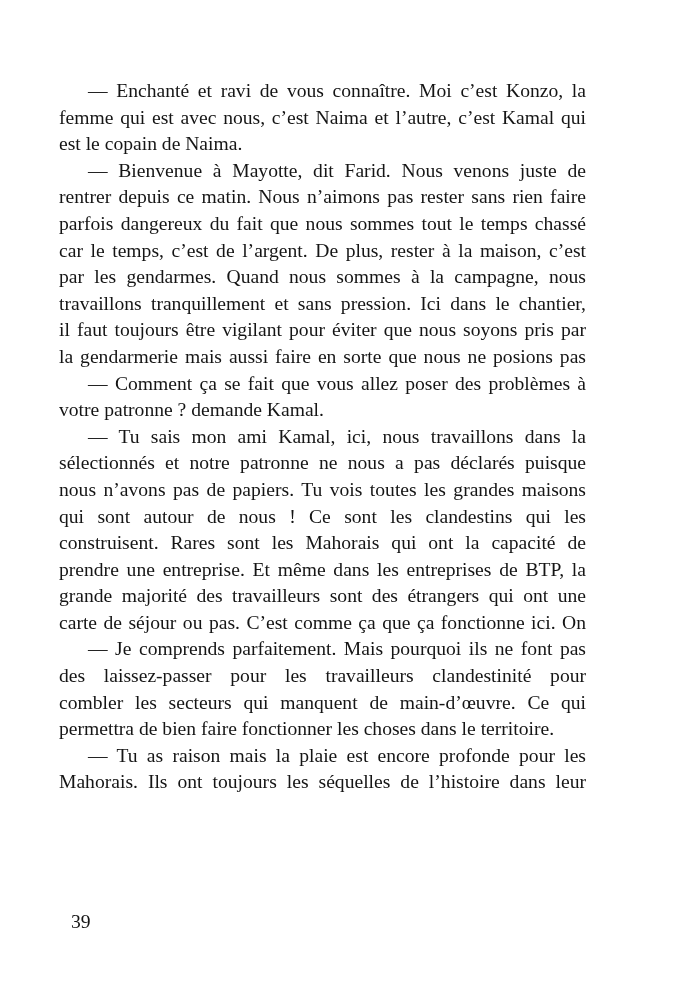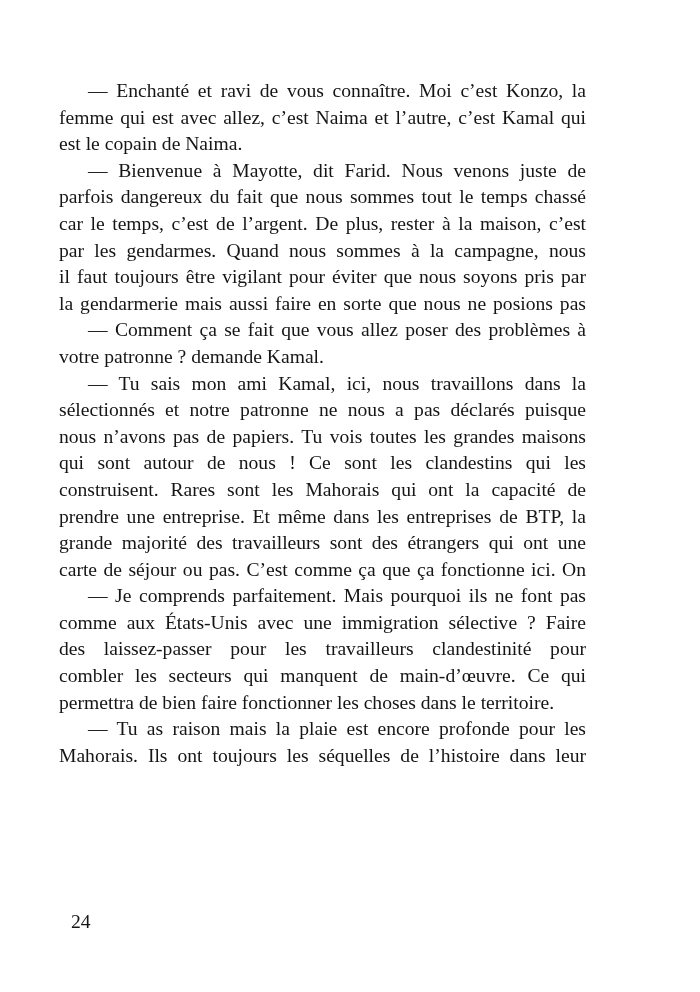--- a/index.html
+++ b/index.html
@@ -44,40 +44,41 @@
     font-size: 19.6px;
     line-height: 26.6px;
   }
 </style>
 </head>
 <body>
 
 <div class="page">
   <div class="text-block">
       <div class="line indent">— Enchanté et ravi de vous connaître. Moi c’est Konzo, la</div>
-      <div class="line">femme qui est avec allez, c’est Naima et l’autre, c’est Kamal qui</div>
+      <div class="line">femme qui est avec nous, c’est Naima et l’autre, c’est Kamal qui</div>
       <div class="line end">est le copain de Naima.</div>
       <div class="line indent">— Bienvenue à Mayotte, dit Farid. Nous venons juste de</div>
+      <div class="line">rentrer depuis ce matin. Nous n’aimons pas rester sans rien faire</div>
       <div class="line">parfois dangereux du fait que nous sommes tout le temps chassé</div>
       <div class="line">car le temps, c’est de l’argent. De plus, rester à la maison, c’est</div>
       <div class="line">par les gendarmes. Quand nous sommes à la campagne, nous</div>
+      <div class="line">travaillons tranquillement et sans pression. Ici dans le chantier,</div>
       <div class="line">il faut toujours être vigilant pour éviter que nous soyons pris par</div>
       <div class="line">la gendarmerie mais aussi faire en sorte que nous ne posions pas</div>
       <div class="line indent">— Comment ça se fait que vous allez poser des problèmes à</div>
       <div class="line end">votre patronne ? demande Kamal.</div>
       <div class="line indent">— Tu sais mon ami Kamal, ici, nous travaillons dans la</div>
       <div class="line">sélectionnés et notre patronne ne nous a pas déclarés puisque</div>
       <div class="line">nous n’avons pas de papiers. Tu vois toutes les grandes maisons</div>
       <div class="line">qui sont autour de nous ! Ce sont les clandestins qui les</div>
       <div class="line">construisent. Rares sont les Mahorais qui ont la capacité de</div>
       <div class="line">prendre une entreprise. Et même dans les entreprises de BTP, la</div>
       <div class="line">grande majorité des travailleurs sont des étrangers qui ont une</div>
       <div class="line">carte de séjour ou pas. C’est comme ça que ça fonctionne ici. On</div>
       <div class="line indent">— Je comprends parfaitement. Mais pourquoi ils ne font pas</div>
-      <div class="line">comme aux États-Unis avec une immigration sélective ? Faire</div>
       <div class="line">des laissez-passer pour les travailleurs clandestinité pour</div>
       <div class="line">combler les secteurs qui manquent de main-d’œuvre. Ce qui</div>
       <div class="line end">permettra de bien faire fonctionner les choses dans le territoire.</div>
       <div class="line indent">— Tu as raison mais la plaie est encore profonde pour les</div>
       <div class="line">Mahorais. Ils ont toujours les séquelles de l’histoire dans leur</div>
     </div>
-  <div class="page-number">24</div>
+  <div class="page-number">39</div>
 </div>
 
 </body></html>

